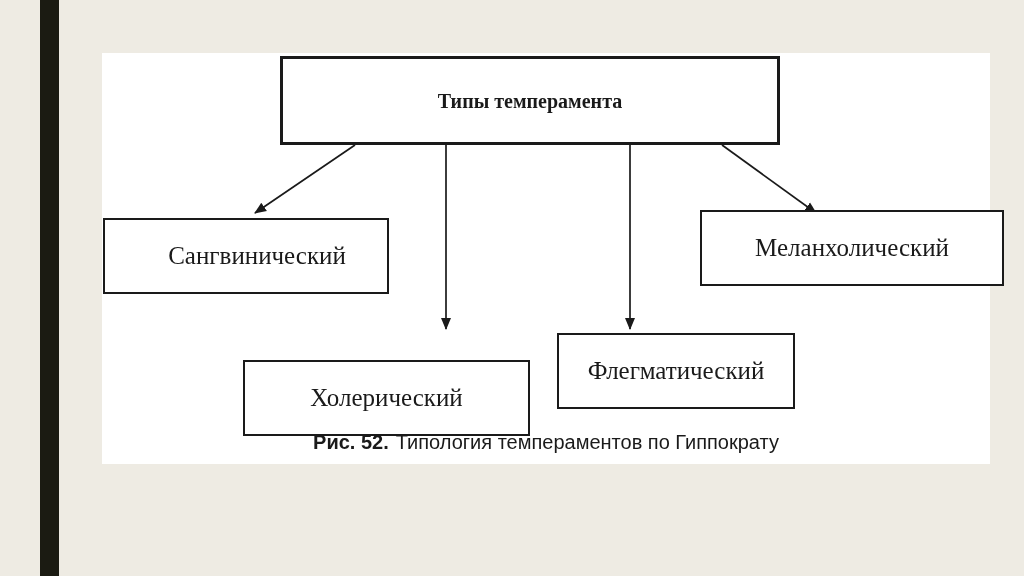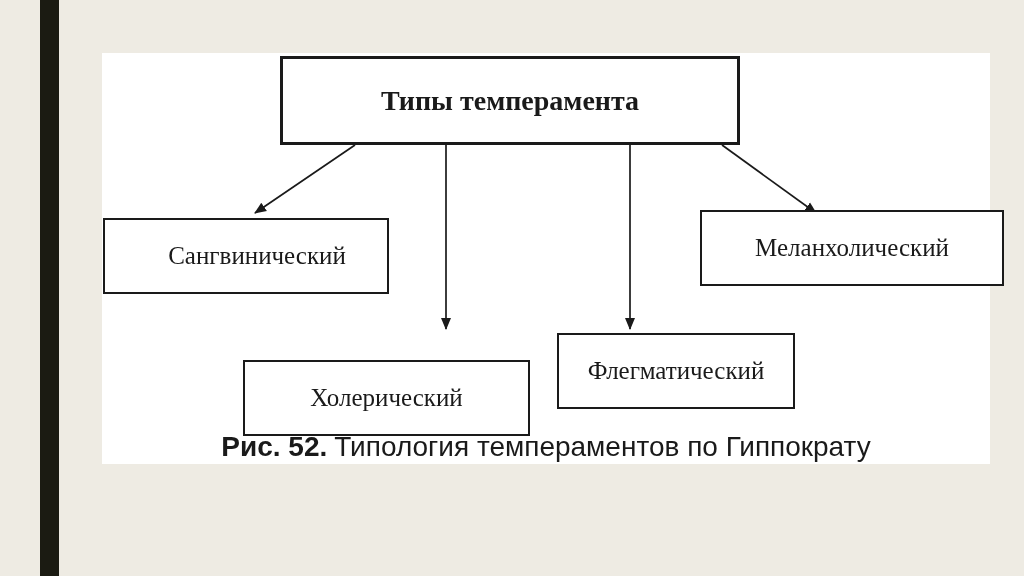--- a/index.html
+++ b/index.html
@@ -58,45 +58,45 @@
     display: flex;
     flex-direction: column;
     align-items: center;
     justify-content: center;
     text-align: center;
     color: var(--ink, #1a1a1a);
   }
   .node.root {
     left: 178px;
     top: 3px;
-    width: 460px;
+    width: 500px;
     height: 89px;
     border-width: 3px;
-    font-size: 28px;
+    font-size: 20px;
     line-height: 30px;
     gap: 12px;
   }
   .node.root .line1 {
     font-weight: bold;
   }
   .node.child {
     font-size: 25px;
   }
   .node.sanguine    { left: 1px;   top: 165px; width: 286px; height: 76px; padding-left: 22px; }
   .node.choleric    { left: 141px; top: 280px; width: 287px; height: 76px; margin-top: 27px; }
   .node.phlegmatic  { left: 455px; top: 280px; width: 238px; height: 76px; }
   .node.melancholic { left: 598px; top: 157px; width: 304px; height: 76px; }
   .caption {
     position: absolute;
     left: 0;
     right: 0;
     top: 378px;
     text-align: center;
     font-family: "Liberation Sans", sans-serif;
-    font-size: 28px;
+    font-size: 20px;
     color: var(--ink, #1a1a1a);
     white-space: nowrap;
   }
   .caption .cap-prefix {
     font-weight: bold;
     margin-right: 7px;
   }
 </style>
 </head>
 <body>

